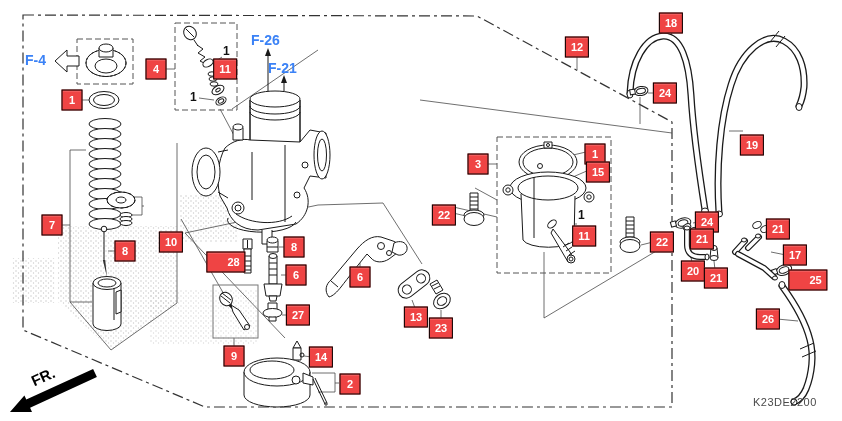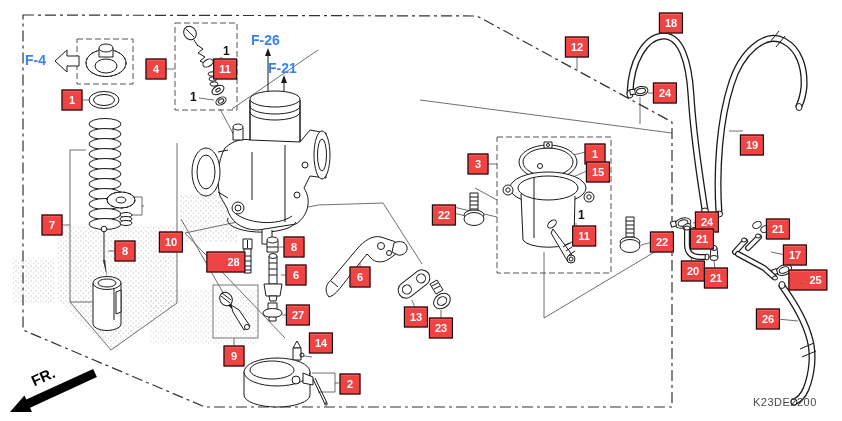--- a/index.html
+++ b/index.html
@@ -420,21 +420,21 @@
       <div class="badge" style="left: 171px; top: 208px; margin-top: 34px;">10</div>
       <div class="badge" style="left: 125px; top: 251px;">8</div>
       <div class="badge" style="left: 226px; top: 262px; padding-left: 20px;">28</div>
       <div class="badge" style="left: 294px; top: 247px;">8</div>
       <div class="badge" style="left: 296px; top: 275px;">6</div>
       <div class="badge" style="left: 298px; top: 315px;">27</div>
       <div class="badge" style="left: 360px; top: 277px;">6</div>
       <div class="badge" style="left: 416px; top: 317px;">13</div>
       <div class="badge" style="left: 441px; top: 328px;">23</div>
       <div class="badge" style="left: 234px; top: 356px;">9</div>
-      <div class="badge" style="left: 321px; top: 343px;">14</div>
+      <div class="badge" style="left: 321px; top: 357px;">14</div>
       <div class="badge" style="left: 350px; top: 384px;">2</div>
       <div class="badge" style="left: 662px; top: 242px;">22</div>
       <div class="badge" style="left: 707px; top: 222px;">24</div>
       <div class="badge" style="left: 702px; top: 239px;">21</div>
       <div class="badge" style="left: 778px; top: 229px;">21</div>
       <div class="badge" style="left: 693px; top: 271px;">20</div>
       <div class="badge" style="left: 716px; top: 278px;">21</div>
       <div class="badge" style="left: 795px; top: 255px;">17</div>
       <div class="badge" style="left: 808px; top: 280px; padding-left: 20px;">25</div>
       <div class="badge" style="left: 768px; top: 319px;">26</div>

